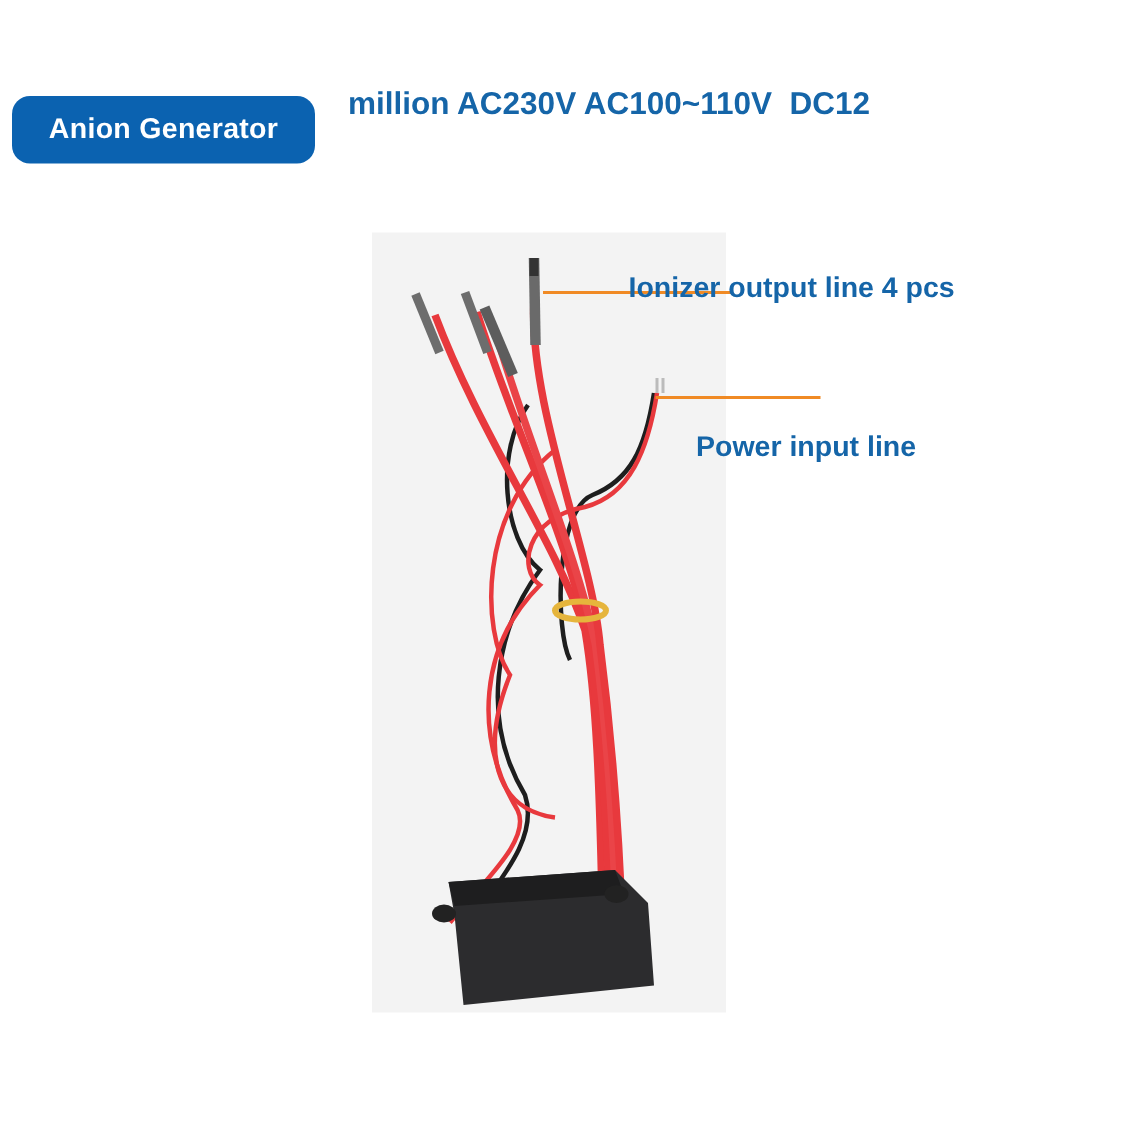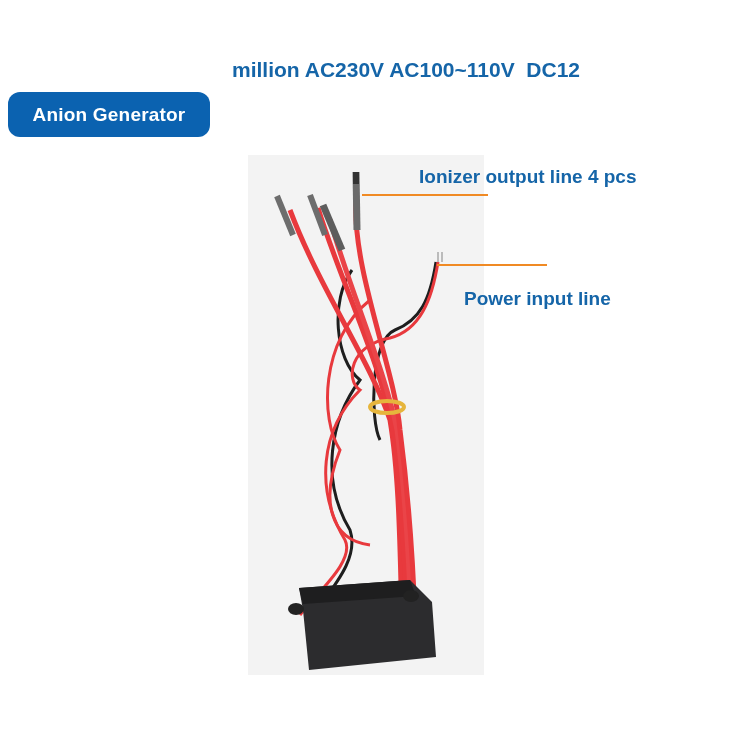--- a/index.html
+++ b/index.html
@@ -1,18 +1,18 @@
 <!DOCTYPE html>
 <html><head>
 <meta charset="utf-8">
 <style>
   html,body{margin:0;padding:0;background:#ffffff;}
   body{width:750px;height:750px;position:relative;overflow:hidden;font-family:"Liberation Sans",sans-serif;}
   .badge{position:absolute;left:8px;top:64px;width:202px;height:45px;background:#0b62b0;border-radius:12px;
-    color:#fff;font-weight:bold;font-size:19px;display:flex;align-items:center;justify-content:center;letter-spacing:0.2px;margin-top:28px;}
+    color:#fff;font-weight:bold;font-size:19px;display:flex;align-items:center;justify-content:center;letter-spacing:0.2px;}
   .headline{position:absolute;left:232px;top:56px;color:#1565a8;font-weight:bold;font-size:21px;line-height:28px;}
   .headline div{white-space:pre;}
   .photo-bg{position:absolute;left:248px;top:155px;width:236px;height:520px;background:#f3f3f3;}
   .label{position:absolute;color:#1565a8;font-weight:bold;font-size:19px;white-space:nowrap;}
   .leader{position:absolute;height:2px;background:#f08a24;}
   svg.product{position:absolute;left:0;top:0;}
 </style>
 </head>
 <body>
 
@@ -52,16 +52,16 @@
 
   <ellipse cx="387" cy="407" rx="17" ry="6" fill="none" stroke="#e6b53c" stroke-width="4"></ellipse>
 
   <polygon points="299,588 410,580 432,602 436,657 309,670 303,610" fill="#2c2c2e"></polygon>
   <polygon points="299,588 410,580 416,596 303,604" fill="#1e1e1f"></polygon>
   <ellipse cx="296" cy="609" rx="8" ry="6" fill="#222"></ellipse>
   <ellipse cx="411" cy="596" rx="8" ry="6" fill="#222"></ellipse>
 </svg>
 
 <div class="leader" style="left:362px;top:194px;width:126px;"></div>
-<div class="label" style="left:419px;top:166px;">Ionizer output line 4 pcs</div>
+<div class="label" style="left:419px;top:182px;">Ionizer output line 4 pcs</div>
 
 <div class="leader" style="left:437px;top:264px;width:110px;"></div>
 <div class="label" style="left:464px;top:288px;">Power input line</div>
 
 </body></html>

